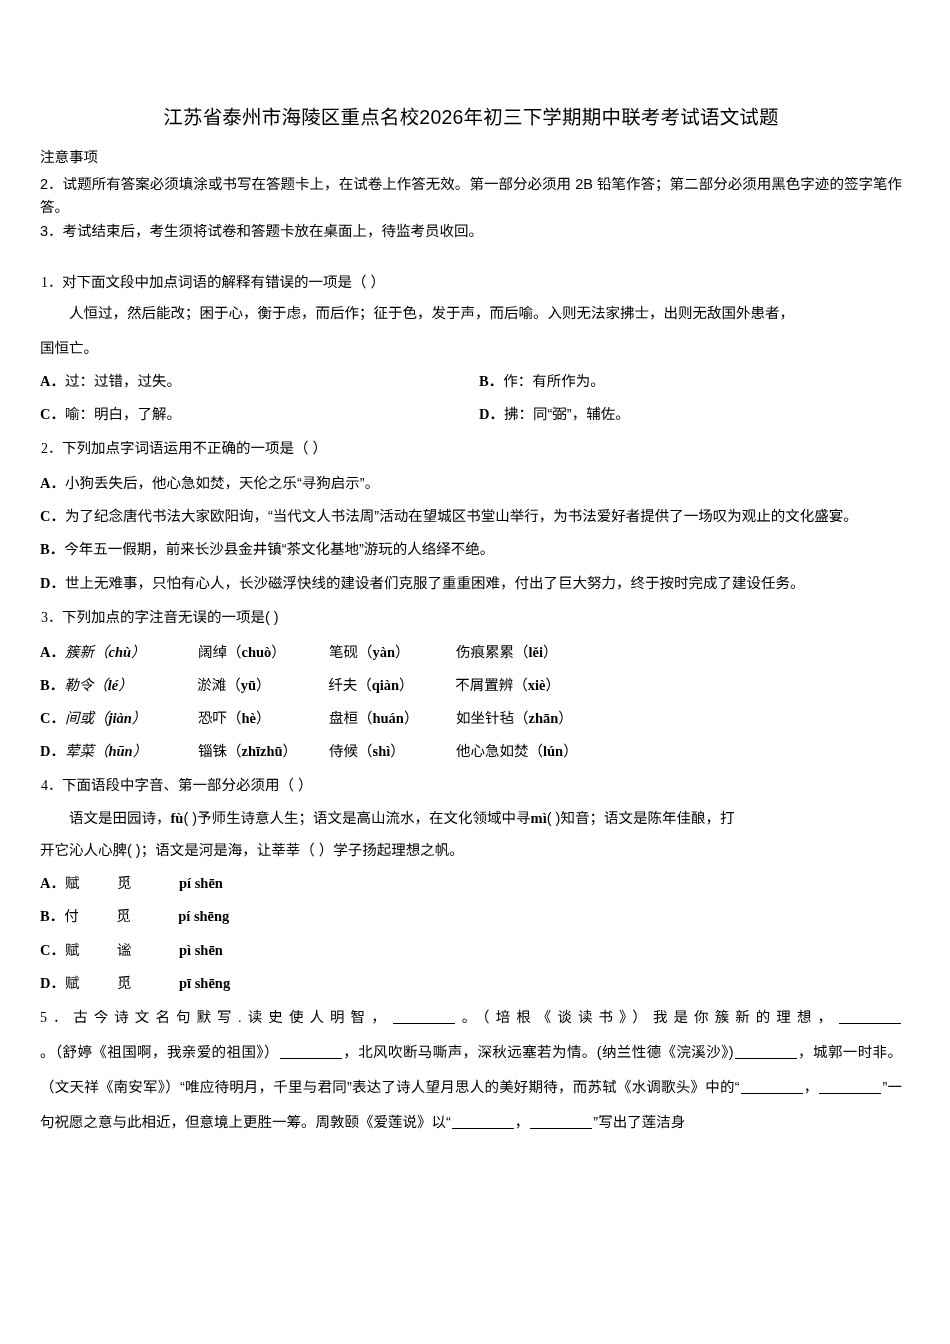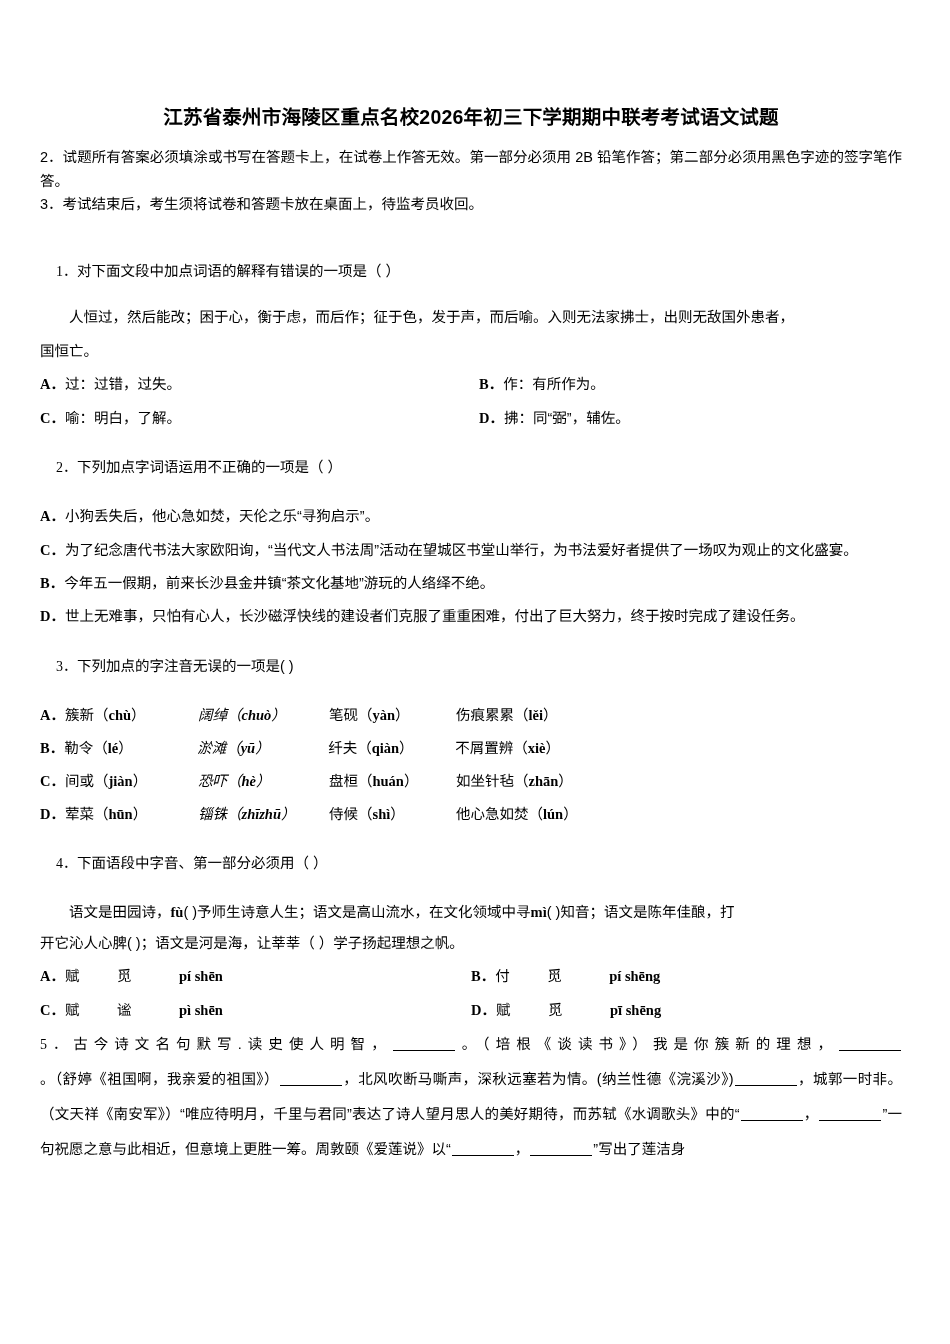--- a/index.html
+++ b/index.html
@@ -21,21 +21,21 @@
     height: 1344px;
     box-sizing: border-box;
     padding: 104px 48px 0 40px;
     background: #ffffff;
     overflow: hidden;
   }
 
   
   .doc-title {
     font-family: "Liberation Sans", "DejaVu Sans", sans-serif;
-    font-weight: bold;
+    font-weight: normal;
     font-size: 19.5px;
     text-align: center;
     letter-spacing: 0.2px;
     margin: 0 0 16px 0;
     line-height: 1.35;
   }
 
   
   .notice-head {
     font-family: "Liberation Sans", "DejaVu Sans", sans-serif;
@@ -62,21 +62,21 @@
     font-weight: normal;
     margin: 0 0 3px 0;
     line-height: 1.5;
   }
 
   
   .q-stem {
     font-family: "Liberation Sans", "DejaVu Sans", sans-serif;
     font-size: 14.5px;
     line-height: 1.72;
-    margin: 16px;
+    margin: 1px;
     text-align: justify;
     text-justify: inter-ideograph;
   }
   .q-num {
     font-family: "Liberation Serif", "DejaVu Serif", serif;
     font-size: 14px;
   }
 
   
   .passage {
@@ -118,32 +118,33 @@
     font-size: 14.5px;
   }
 
   
   .pin-row {
     font-family: "Liberation Sans", "DejaVu Sans", sans-serif;
     font-size: 14.5px;
     line-height: 2.28;
     white-space: nowrap;
   }
-  .pin-row .c1 { display: inline-block; width: 133px; }
-  .pin-row .c2 { display: inline-block; width: 131px; font-style: italic; }
+  .pin-row .c1 { display: inline-block; width: 133px; font-style: italic; }
+  .pin-row .c2 { display: inline-block; width: 131px; }
   .pin-row .c3 { display: inline-block; width: 127px; }
   .pin-row .c4 { display: inline-block; }
   .py { font-family: "Liberation Serif", "DejaVu Serif", serif; font-weight: bold; }
 
   
   .q4-row {
     display: flex;
     font-family: "Liberation Sans", "DejaVu Sans", sans-serif;
     font-size: 14.5px;
     line-height: 2.3;
+    flex-direction: column;
   }
   .q4-row .half { flex: 0 0 50%; max-width: 50%; white-space: nowrap; }
   .q4-row .w1 { display: inline-block; width: 52px; }
   .q4-row .w2 { display: inline-block; width: 62px; }
 
   
   .blank {
     display: inline-block;
     width: 62px;
     border-bottom: 1.4px solid #000;
@@ -161,20 +162,21 @@
     text-justify: inter-ideograph;
   }
 </style>
 </head>
 <body>
 
 <div class="page">
 
   <h1 class="doc-title">江苏省泰州市海陵区重点名校2026年初三下学期期中联考考试语文试题</h1>
 
+  <p class="notice-head">注意事项</p>
   <p class="notice-line">2．试题所有答案必须填涂或书写在答题卡上，在试卷上作答无效。第一部分必须用 2B 铅笔作答；第二部分必须用黑色字迹的签字笔作答。</p>
   <p class="notice-line">3．考试结束后，考生须将试卷和答题卡放在桌面上，待监考员收回。</p>
 
   <div class="gap-lg"></div>
 
 
   <p class="q-stem"><span class="q-num">1．</span><span>对下面文段中加点词语的解释有错误的一项是（      ）</span></p>
 
   <p class="passage">人恒过，然后能改；困于心，衡于虑，而后作；征于色，发于声，而后喻。入则无法家拂士，出则无敌国外患者，</p>
   <p class="passage" style="text-indent:0">国恒亡。</p>

